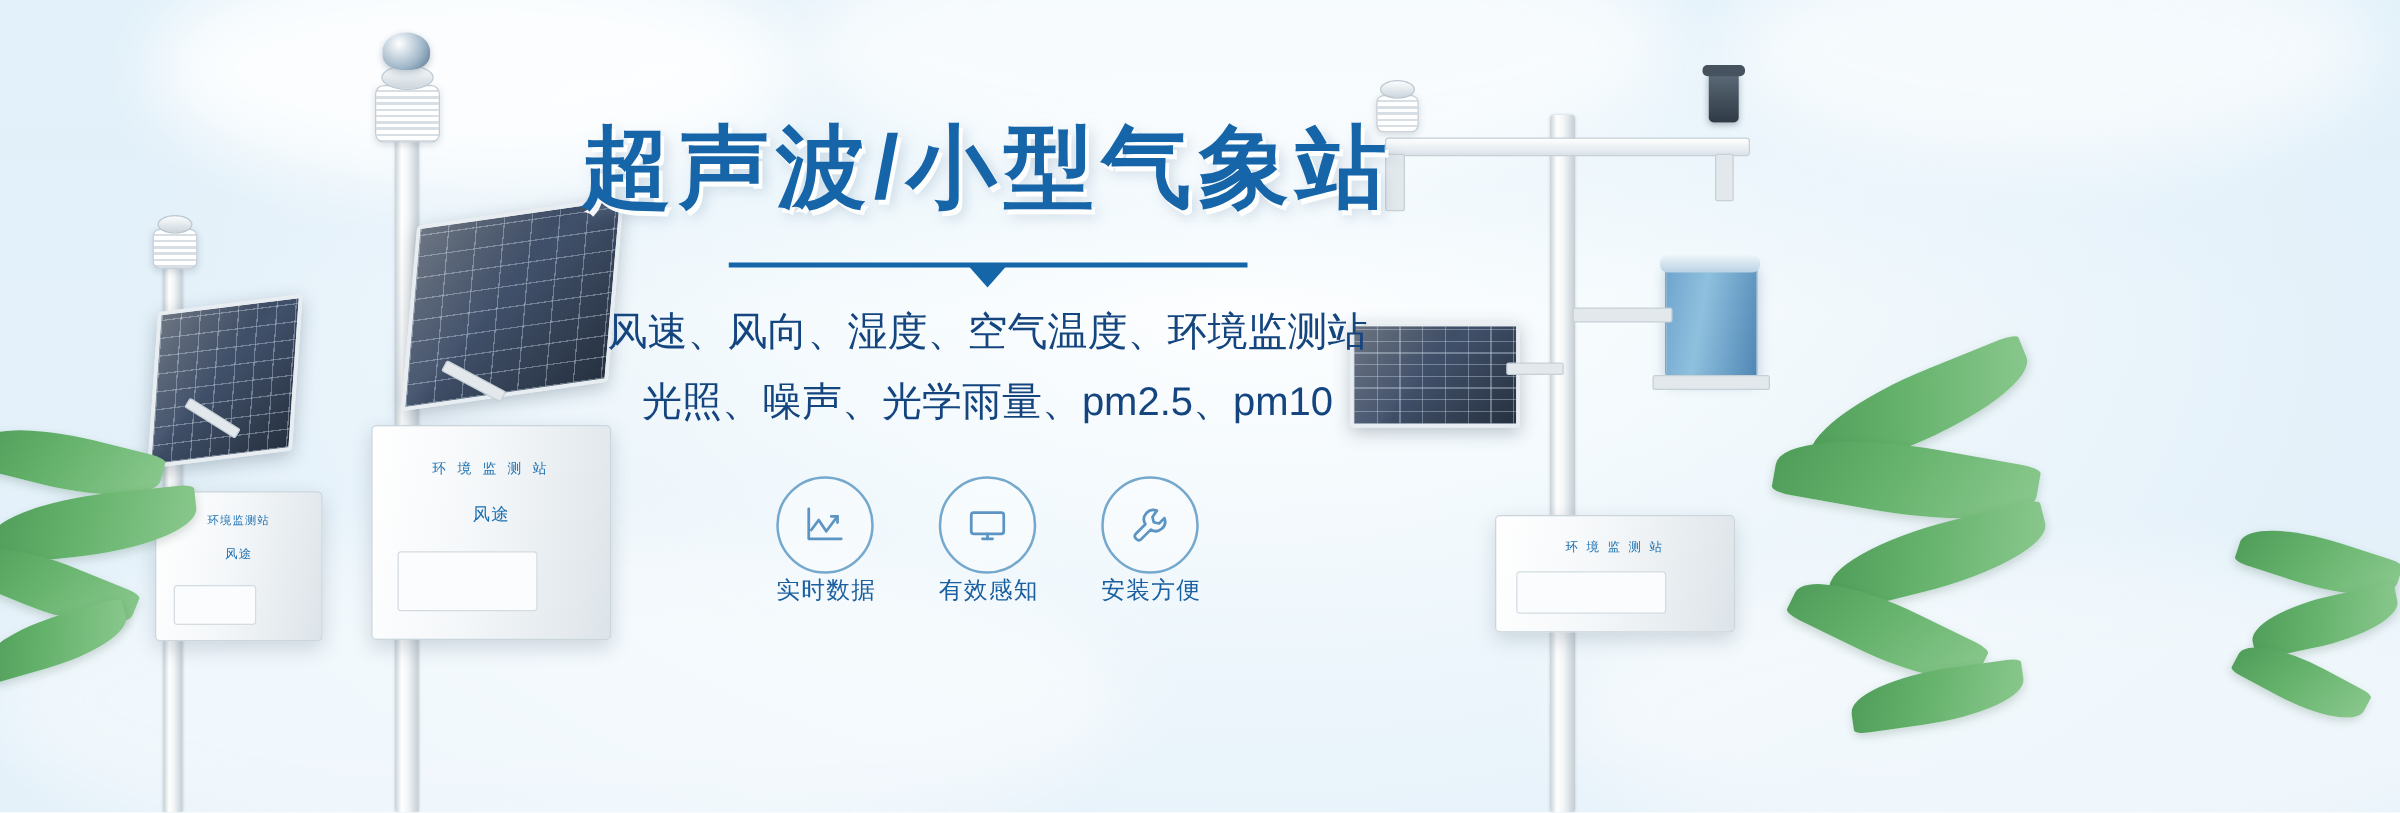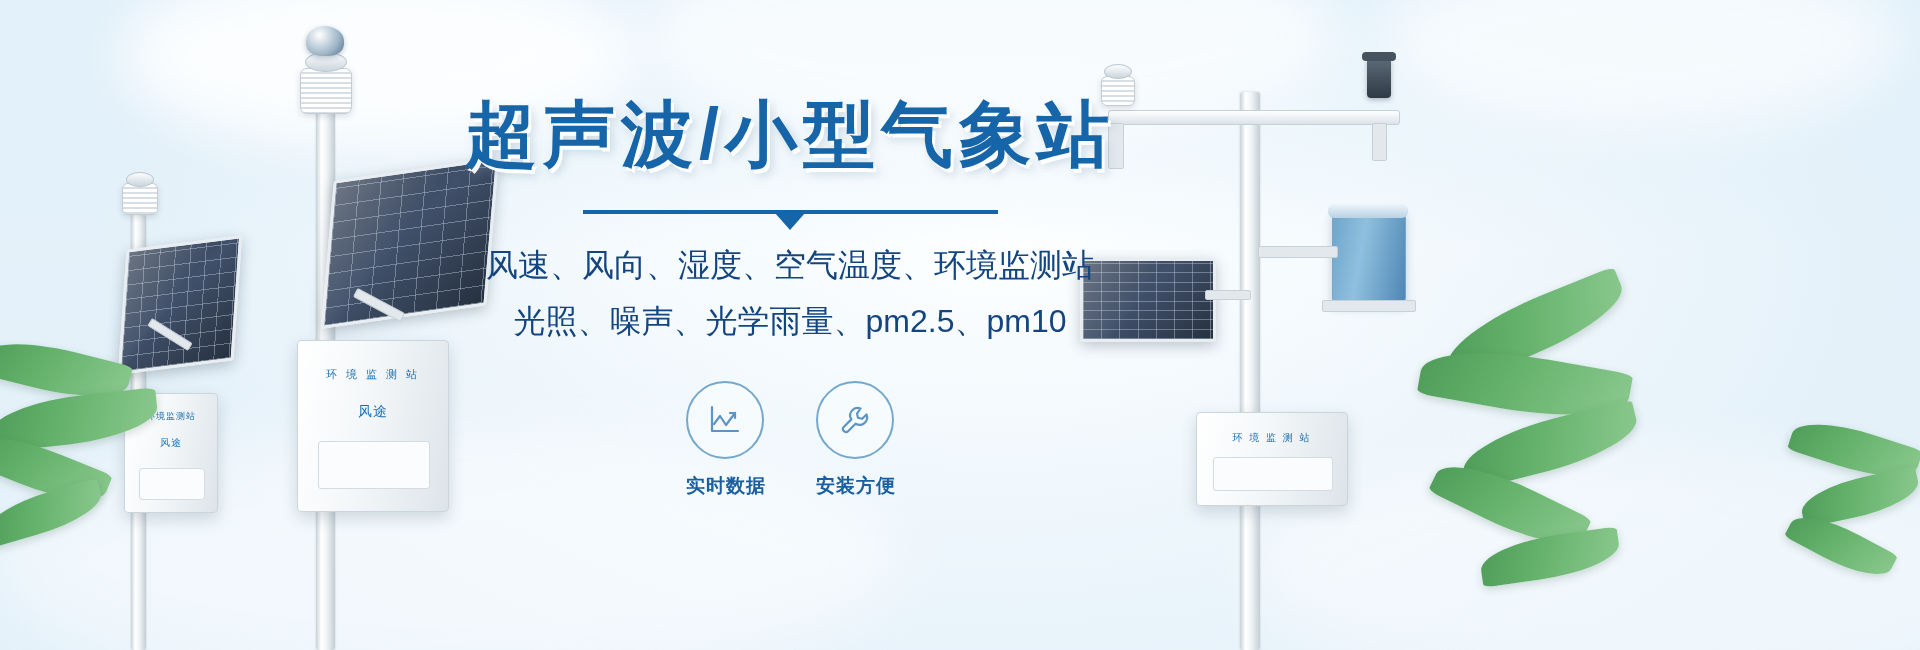--- a/index.html
+++ b/index.html
@@ -29,21 +29,21 @@
   .panel{position:absolute;background:linear-gradient(135deg,#2d3a4d 0%,#41506a 45%,#26313f 100%);
          border:3px solid #e8edf1;border-radius:3px;
          box-shadow:0 4px 14px rgba(40,60,80,.28);overflow:hidden;}
   .panel:before{content:"";position:absolute;inset:0;
     background-image:
       repeating-linear-gradient(90deg, rgba(190,205,220,.42) 0 1px, transparent 1px 14%),
       repeating-linear-gradient(0deg, rgba(190,205,220,.42) 0 1px, transparent 1px 12%);}
   .panel:after{content:"";position:absolute;inset:0;
     background:linear-gradient(125deg, rgba(255,255,255,.30) 0%, rgba(255,255,255,0) 45%);}
   .cab{position:absolute;background:linear-gradient(100deg,#ffffff 0%,#f4f7f9 45%,#dde4e9 100%);
-       border:1px solid #cbd5dc;border-radius:4px;box-shadow:0 6px 16px rgba(60,80,100,.20);}
+       border:1px solid #cbd5dc;border-radius:4px;box-shadow:0 6px 16px rgba(60,80,100,.20);padding-left:40px;}
   .cab-tag{position:absolute;left:50%;transform:translateX(-50%);
        color:#1b6fb0;font-size:11px;letter-spacing:3px;white-space:nowrap;}
   .cab-logo{position:absolute;left:50%;transform:translateX(-50%);
        color:#1b6fb0;font-size:12px;letter-spacing:1px;white-space:nowrap;}
   .shield{position:absolute;border-radius:4px;
        background:repeating-linear-gradient(180deg,#ffffff 0 3px,#d7dfe5 3px 5px);
        border:1px solid #c3ccd3;box-shadow:0 2px 6px rgba(60,80,100,.18);}
   .disc{position:absolute;border-radius:50%;background:linear-gradient(180deg,#fbfdfe,#ccd6dd);
        border:1px solid #bcc7cf;}
   .bracket{position:absolute;background:#e2e8ec;border:1px solid #c6d0d7;border-radius:2px;}
@@ -66,21 +66,21 @@
     width:0;height:0;border-left:15px solid transparent;border-right:15px solid transparent;
     border-top:17px solid #1566a8;}
   .sub{margin-top:26px;color:#14457f;font-size:32px;line-height:1.58;white-space:nowrap;}
 
   .features{display:flex;justify-content:center;gap:52px;margin-top:34px;}
   .feat{width:78px;text-align:center;}
   .circ{width:74px;height:74px;border-radius:50%;border:2px solid #75a8cd;
         display:flex;align-items:center;justify-content:center;margin:0 auto;
         background:rgba(255,255,255,.35);}
   .circ svg{display:block;}
-  .flabel{margin-top:14px;color:#1a5fa0;font-size:19px;white-space:nowrap;letter-spacing:1px;font-weight:bold;}
+  .flabel{color:#1a5fa0;font-size:19px;white-space:nowrap;letter-spacing:1px;}
 </style>
 </head>
 <body>
 
 <div class="banner">
   <div class="sky-wash"></div>
   <div class="cloud c1"></div>
   <div class="cloud c2"></div>
   <div class="cloud c3"></div>
   <div class="cloud c4"></div>
@@ -182,20 +182,30 @@
           <svg width="40" height="40" viewBox="0 0 40 40" fill="none" stroke="#5c95c4" stroke-width="2.2" stroke-linecap="round" stroke-linejoin="round">
             <path d="M7 7 L7 31 L33 31"></path>
             <path d="M9 24 L15 16 L21 25 L30 13"></path>
             <path d="M30 13 L30 18 M30 13 L25 13"></path>
           </svg>
         </div>
         <div class="flabel">实时数据</div>
       </div>
 
 
+      <div class="feat">
+        <div class="circ">
+          <svg width="40" height="40" viewBox="0 0 40 40" fill="none" stroke="#5c95c4" stroke-width="2.2" stroke-linecap="round" stroke-linejoin="round">
+            <rect x="7" y="10" width="26" height="17" rx="2"></rect>
+            <path d="M16 31 L24 31"></path>
+            <path d="M20 27 L20 31"></path>
+          </svg>
+        </div>
+        <div class="flabel">有效感知</div>
+      </div>
 
       <div class="feat">
         <div class="circ">
           <svg width="40" height="40" viewBox="0 0 40 40" fill="none" stroke="#5c95c4" stroke-width="2.2" stroke-linecap="round" stroke-linejoin="round">
             <path d="M25.5 8.5 a7.5 7.5 0 0 0 -9.2 10.9 L8.5 27.2 a2.4 2.4 0 0 0 0 3.4 l0.9 0.9 a2.4 2.4 0 0 0 3.4 0 l7.8 -7.8 a7.5 7.5 0 0 0 10.9 -9.2 l-4.3 4.3 -4.2 -1 -1 -4.2 z"></path>
           </svg>
         </div>
         <div class="flabel">安装方便</div>
       </div>
 

